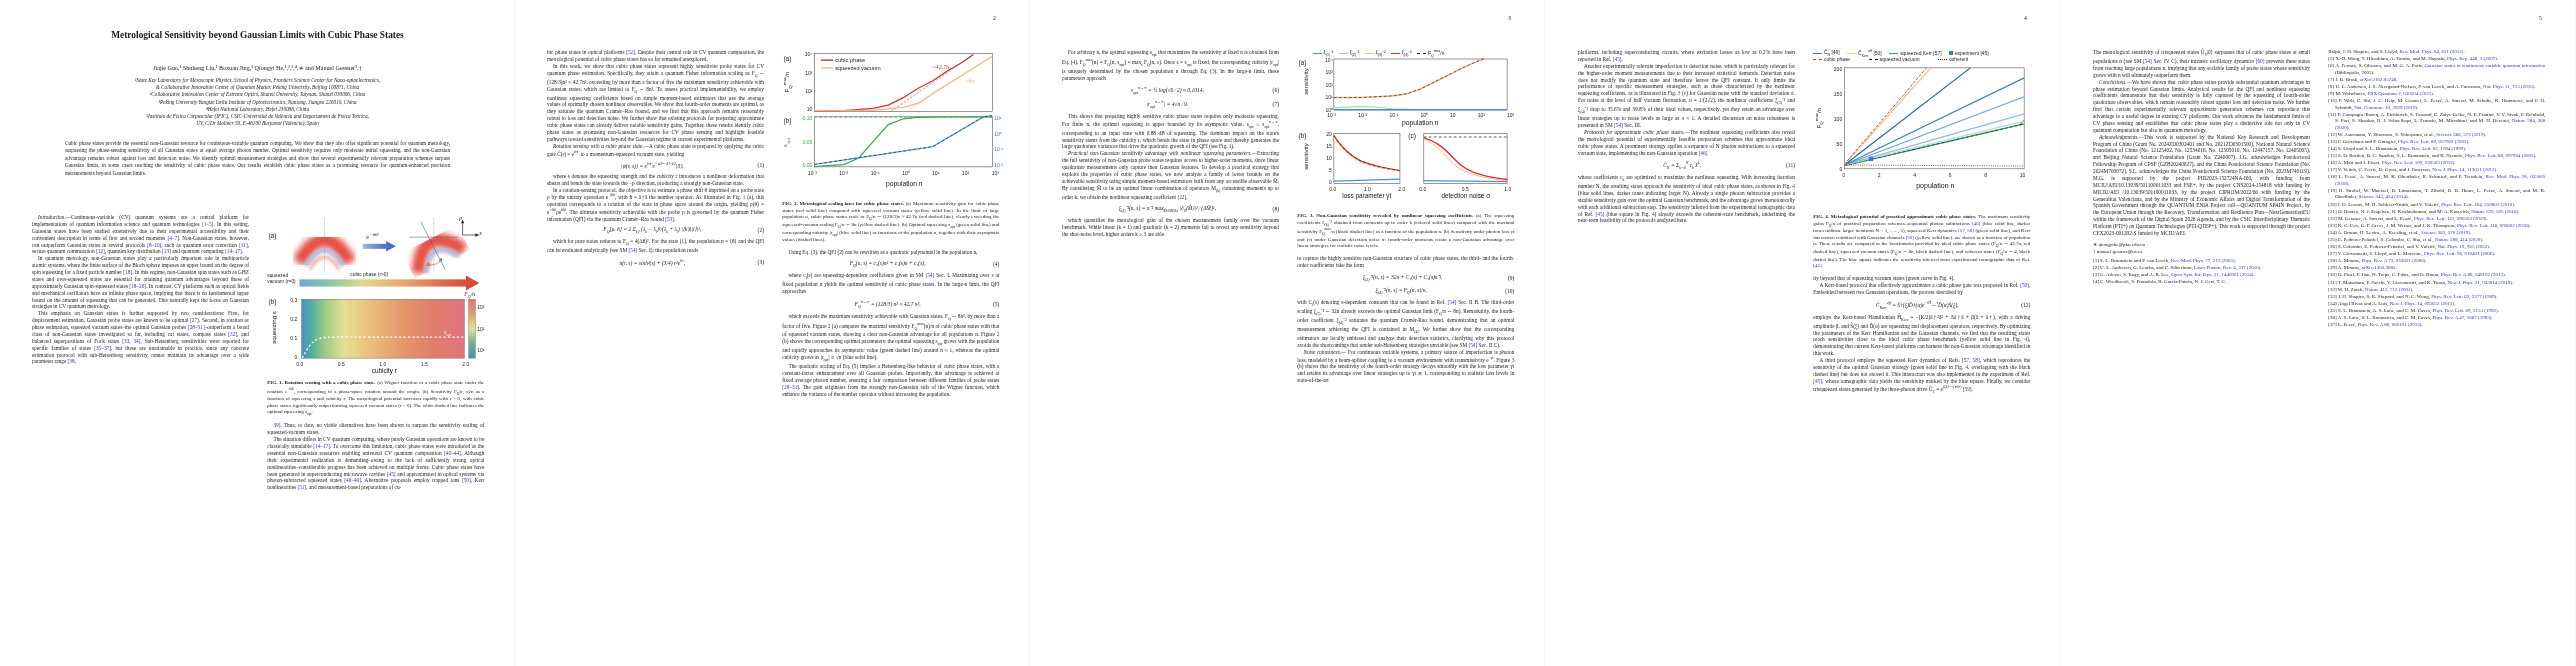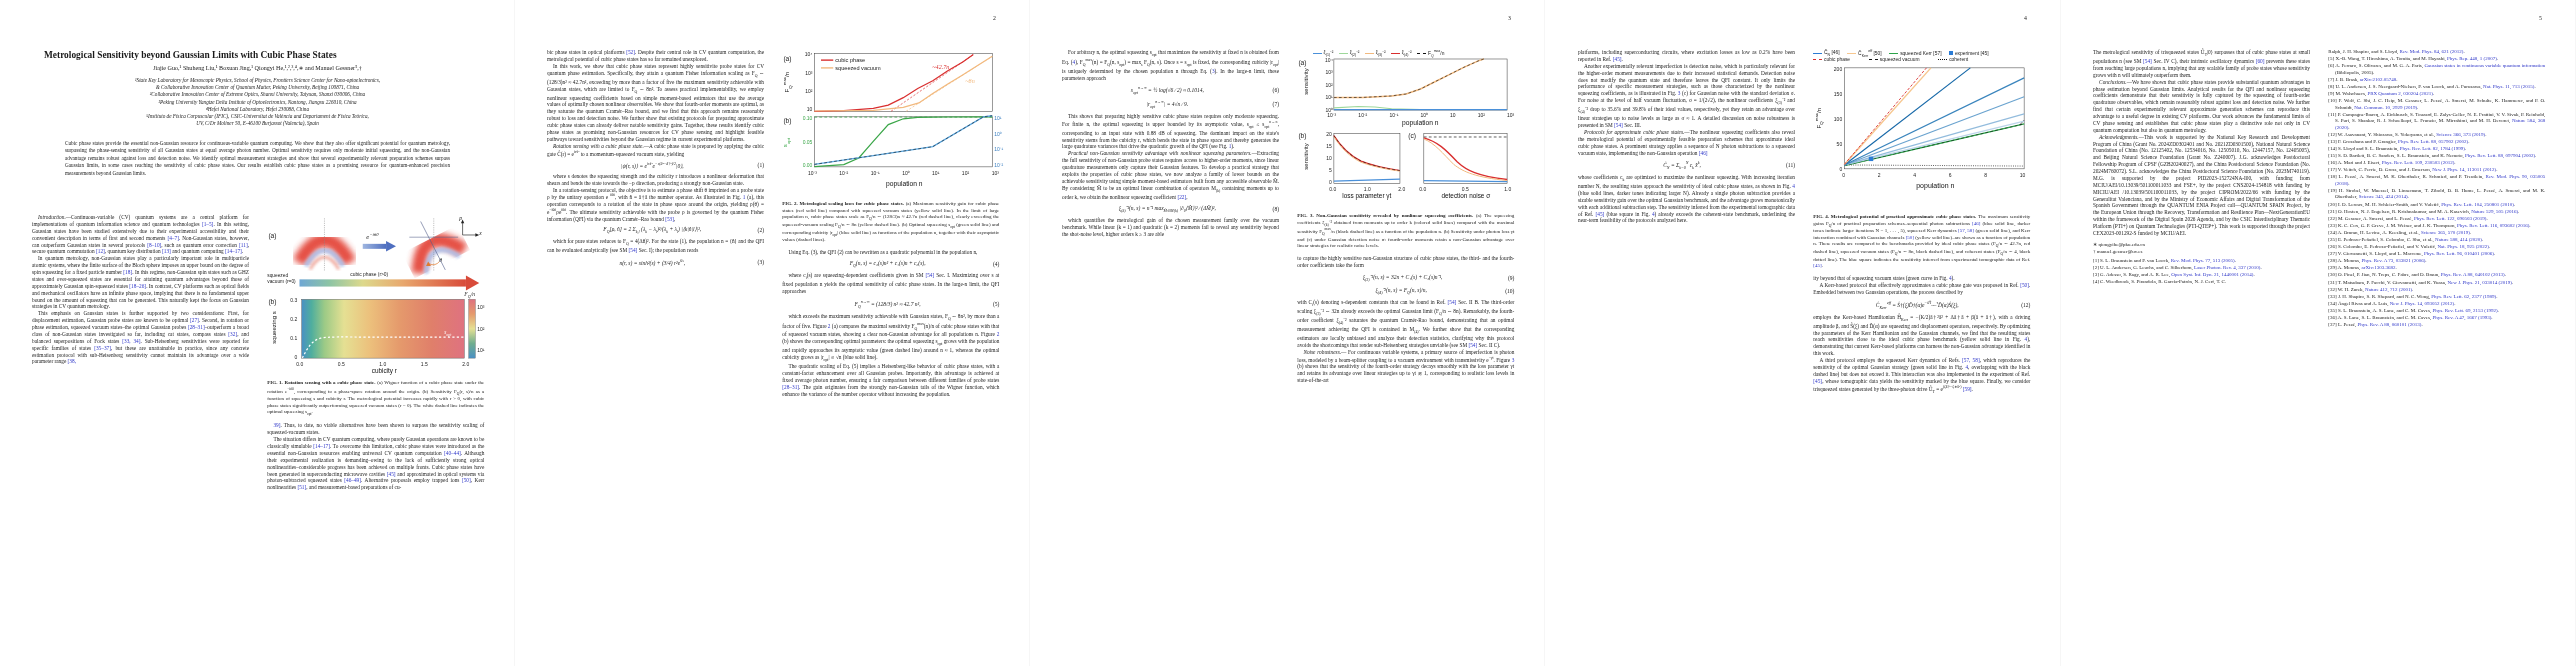--- a/index.html
+++ b/index.html
@@ -2,21 +2,21 @@
 <html style="font-size:9px"><head>
 <meta charset="utf-8">
 <style>
   html,body{margin:0;padding:0;background:#ffffff;}
   .canvas{position:relative;width:2576px;height:667px;background:#fff;overflow:hidden;
           font-family:"Liberation Serif",serif;color:#1a1a1a;}
   .page{position:absolute;top:0;width:515px;height:667px;background:#fff;box-shadow:inset -0.6px 0 0 #f1f1f1;}
   .arxiv{position:absolute;left:9px;top:559px;transform:rotate(-90deg);transform-origin:left top;
          font:14.5px "Liberation Serif",serif;color:#6f6f6f;white-space:nowrap;letter-spacing:0.6px;}
   .pgnum{position:absolute;top:14.5px;right:34px;font:5.8px "Liberation Serif",serif;}
-  .title{position:absolute;top:44px;left:44px;right:44px;
+  .title{position:absolute;top:24px;left:44px;right:44px;text-align:center;
          font:bold 9.4px "Liberation Serif",serif;}
   .authors{position:absolute;top:64px;left:33px;right:33px;text-align:center;font:6.1px "Liberation Serif",serif;}
   .affils{position:absolute;top:77px;left:39px;right:39px;text-align:center;
           font:italic 5.2px/1.38 "Liberation Serif",serif;}
   .abstract{position:absolute;top:140px;left:65px;right:65px;text-align:justify;
             font:5.2px/1.42 "Liberation Serif",serif;}
   .cols{position:absolute;left:32px;right:32px;display:flex;gap:18.3px;}
   .col{width:217px;min-width:217px;}
   p.body{font:5.3px/1.3 "Liberation Serif",serif;text-align:justify;text-indent:6.1px;margin:0;}
   .lnk{color:#2d35c8;}

